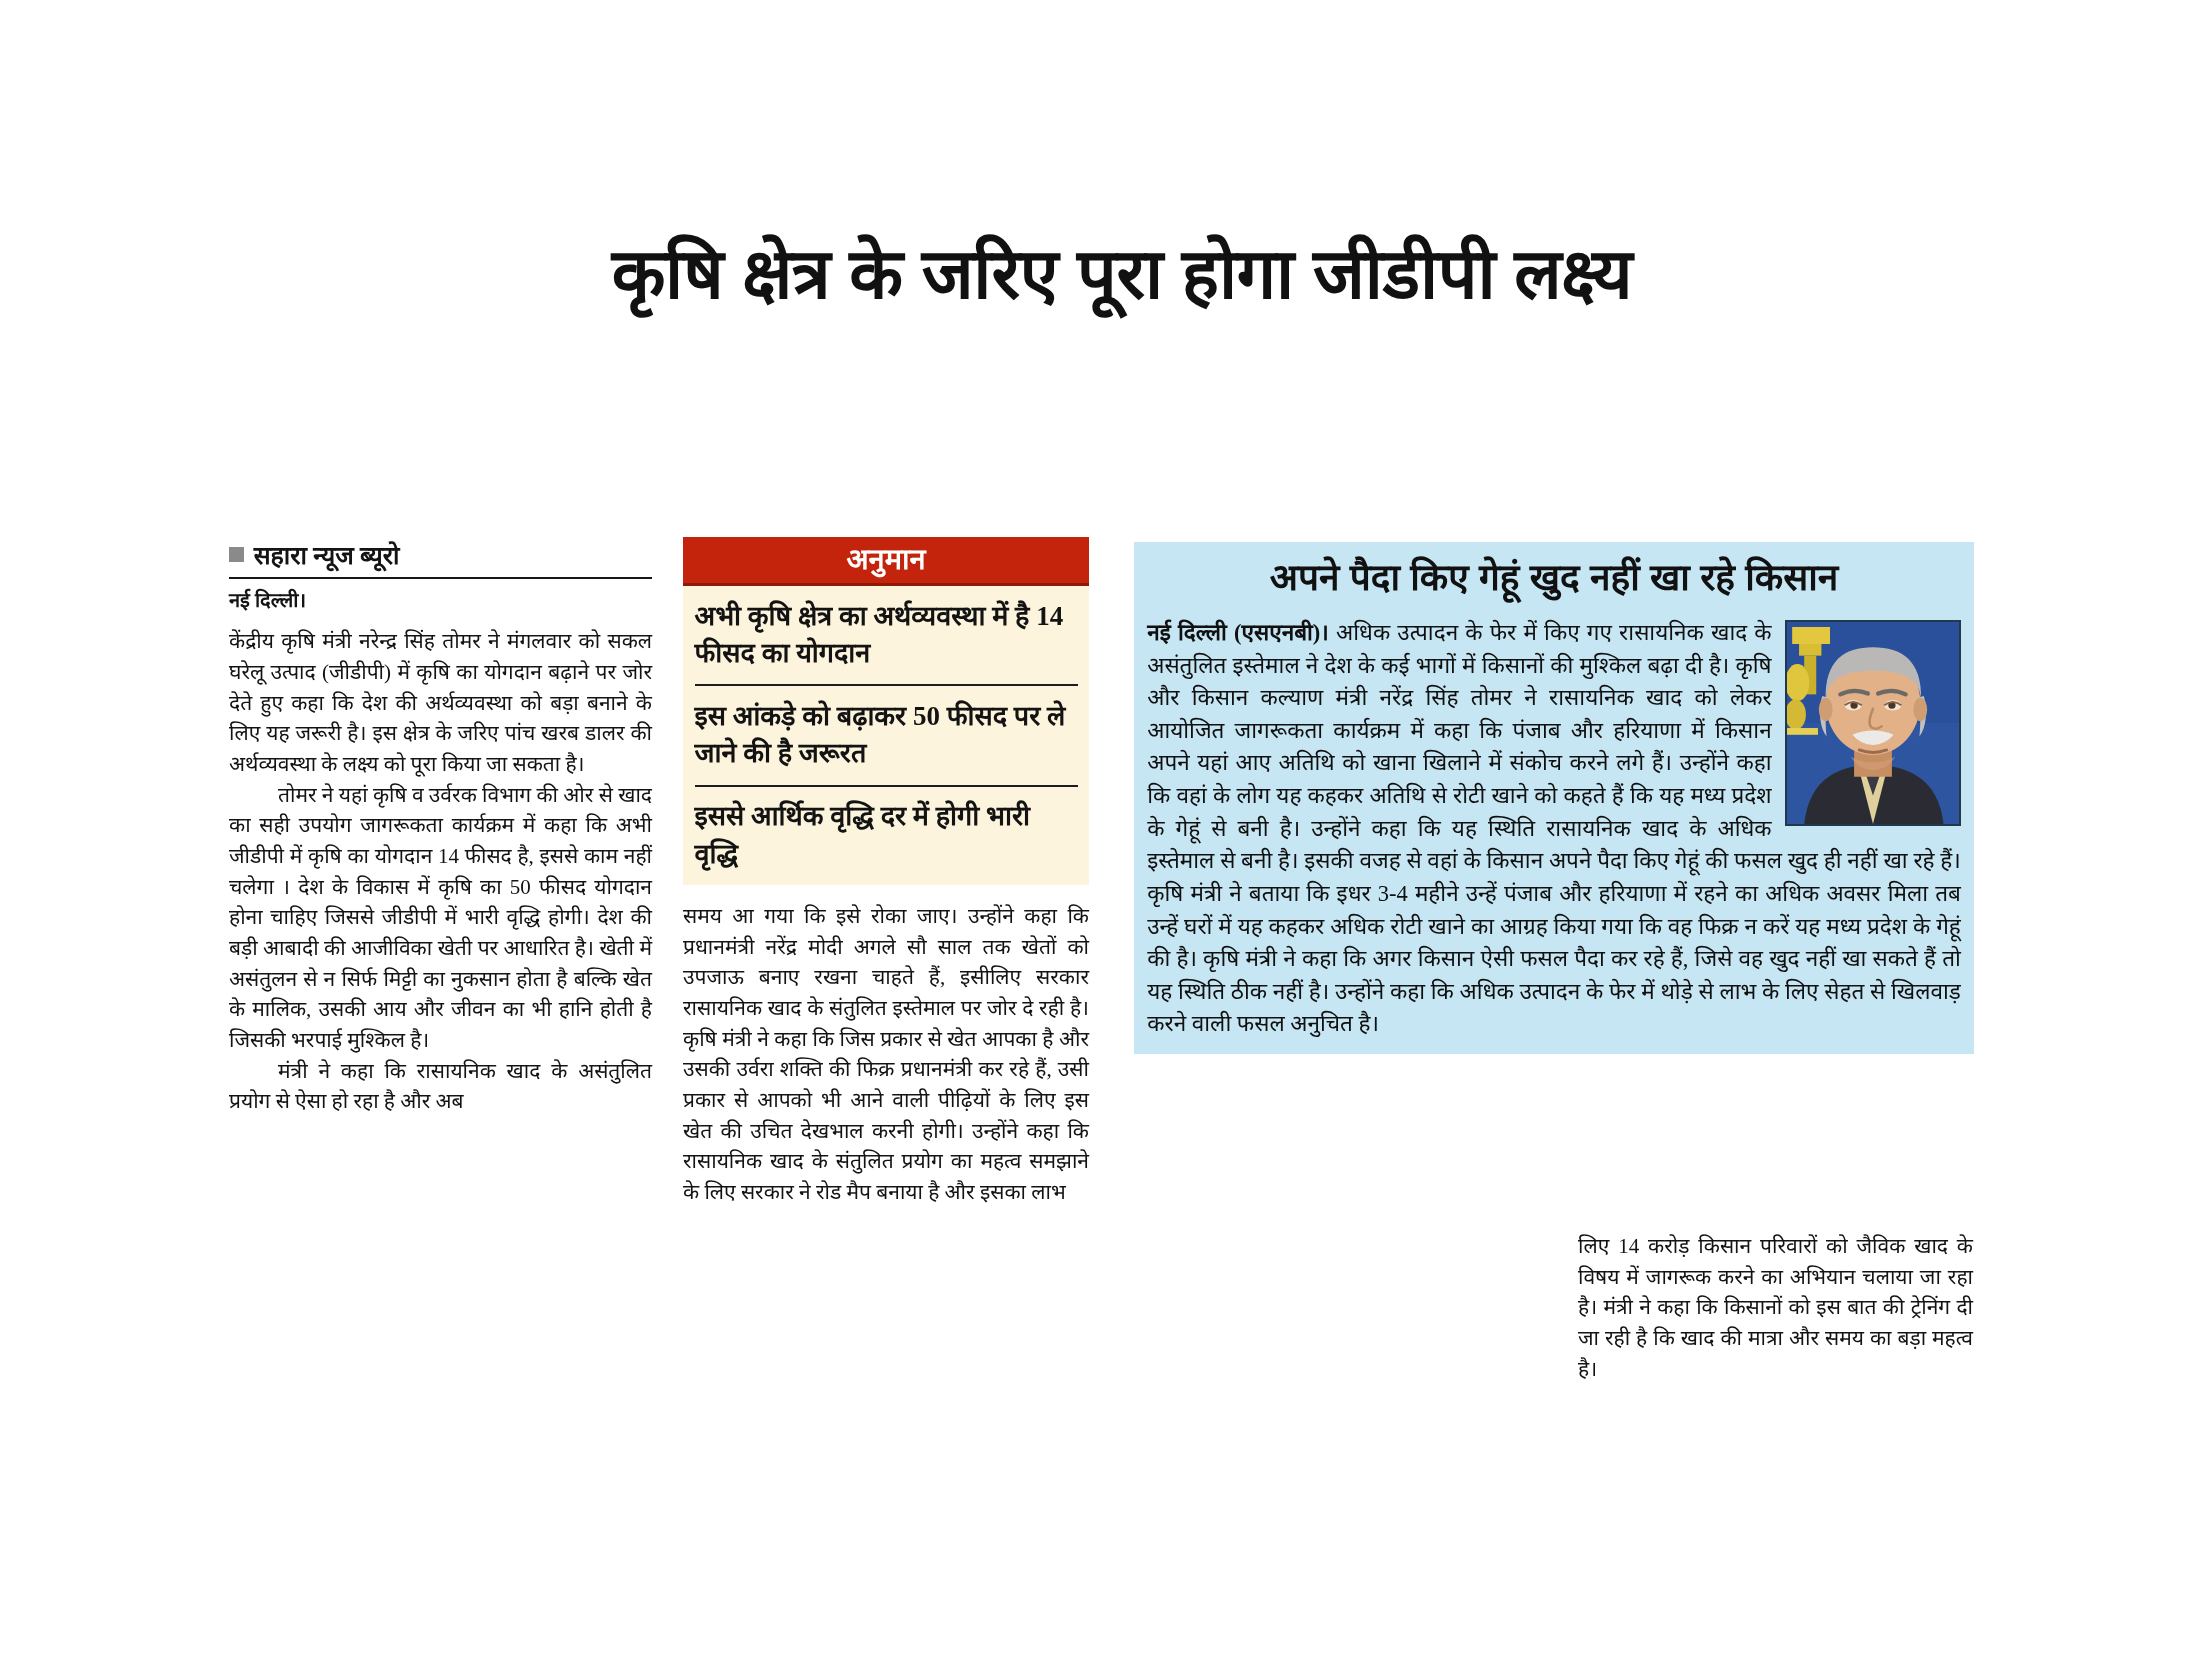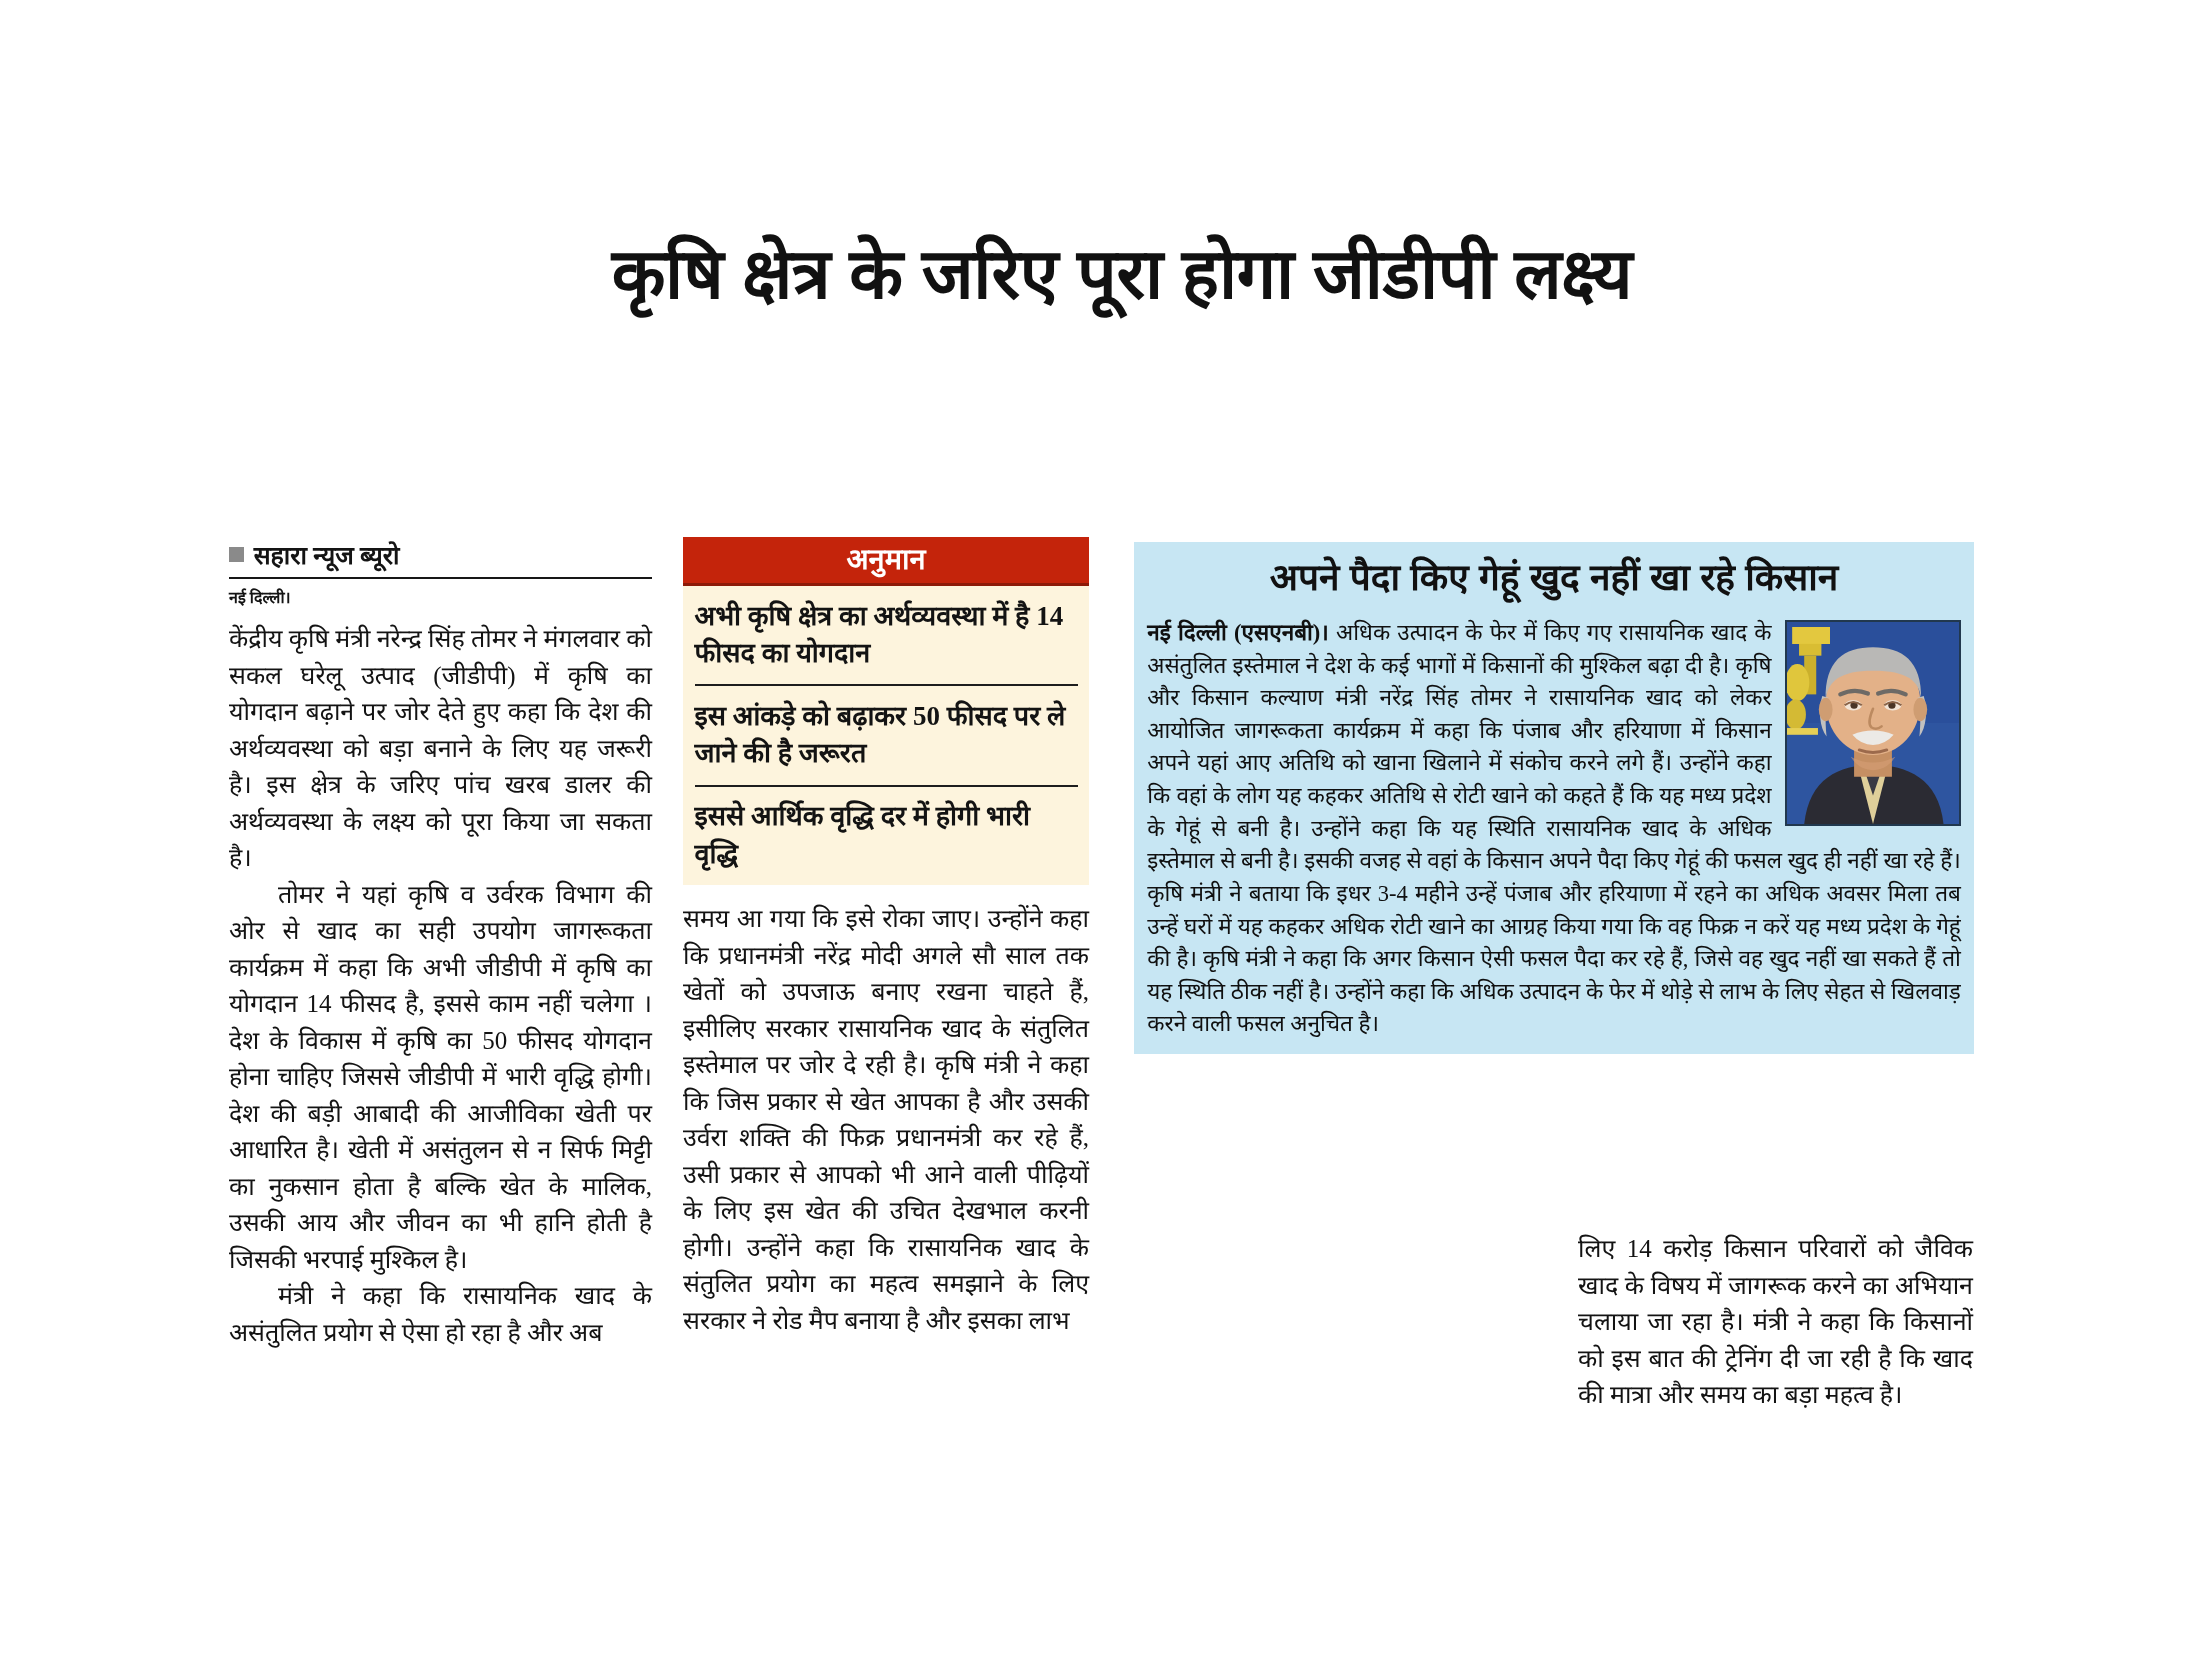--- a/index.html
+++ b/index.html
@@ -61,21 +61,21 @@
     font-weight: 700;
     font-size: 38px;
     line-height: 1.1;
     color: #151515;
     white-space: nowrap;
   }
 
   
   .bodytext {
     font-family: "Liberation Serif", "DejaVu Serif", serif;
-    font-size: 25px;
+    font-size: 21px;
     line-height: 1.46;
     text-align: justify;
     color: #131313;
   }
   .bodytext p { margin: 0; }
   .bodytext p + p { text-indent: 49px; }
 
   
   #col1 {
     position: absolute;
@@ -102,21 +102,21 @@
   }
   .byline-rule {
     margin-top: 6.2px;
     border-top: 2.2px solid #161616;
     width: 100%;
   }
   .dateline-city {
     margin-top: 7px;
     font-family: "Liberation Serif", "DejaVu Serif", serif;
     font-weight: 700;
-    font-size: 16px;
+    font-size: 20px;
     color: #141414;
   }
   #col1 .bodytext { margin-top: 13.2px; }
 
   
   #col2 {
     position: absolute;
     left: 683px;
     top: 537px;
     width: 406px;

